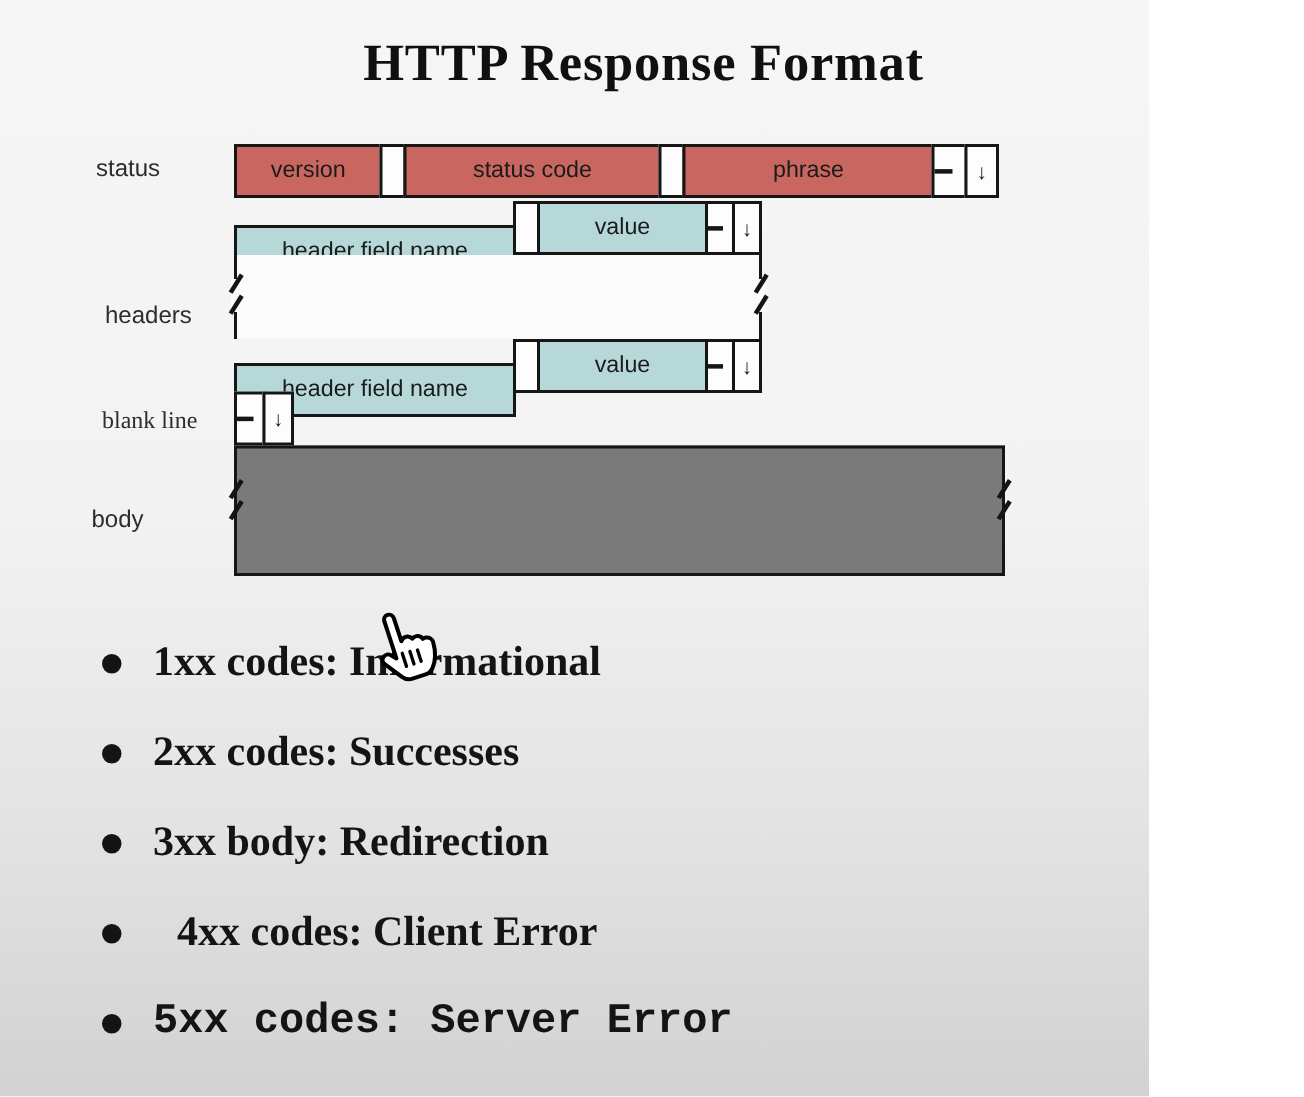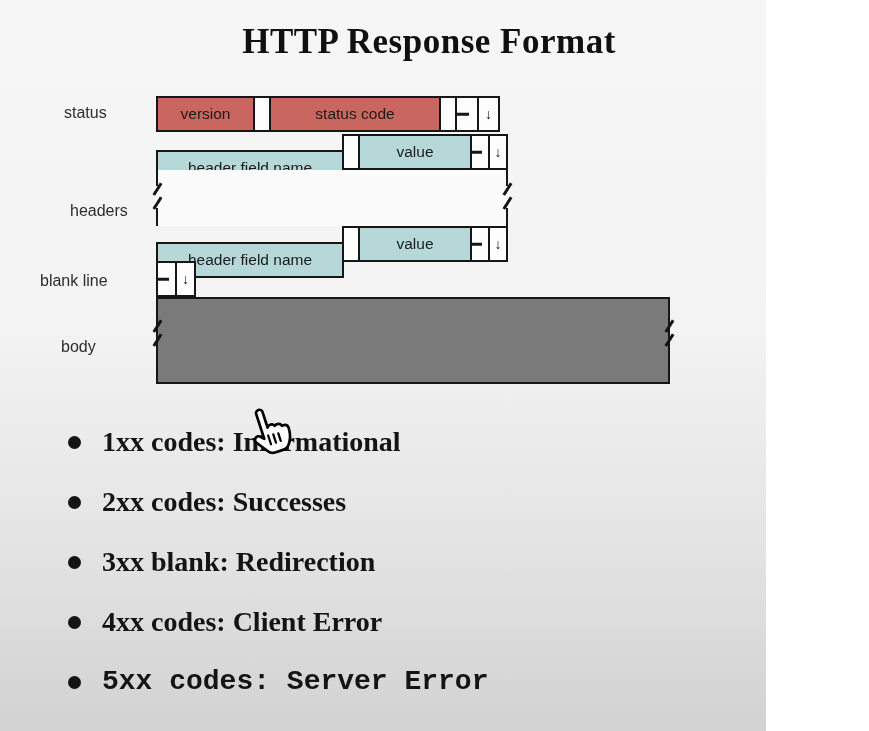--- a/index.html
+++ b/index.html
@@ -12,21 +12,21 @@
     position:absolute; top:22px; left:0; width:100%; margin:0;
     padding-left:92px; box-sizing:border-box; text-align:center;
     font:bold 35px "Liberation Serif", serif; color:#101010; letter-spacing:.5px;
   }
   
   .row-label {
     position:absolute; font:16px "Liberation Sans", sans-serif; color:#2d2d2d; white-space:nowrap;
   }
   .lab-status { left:64px; top:104px; }
   .lab-headers { left:70px; top:186px;margin-top:16px; }
-  .lab-blank { left:40px; top:272px; }
+  .lab-blank { left:68px; top:272px;font-family:Liberation Serif, serif; }
   .lab-body { left:61px; top:338px; }
 
   .row { position:absolute; display:flex; }
   .cell {
     position:relative; box-sizing:border-box; height:36px;
     border:2px solid #161616; display:flex; align-items:center; justify-content:center;
     font-size:15.5px; color:#1b1b1b; white-space:nowrap;
   }
   .cell + .cell { margin-left:-2px; }
   .red   { background:#c8665f; }
@@ -76,21 +76,21 @@
 
   
   .bullet {
     position:absolute; left:68px; display:flex; align-items:flex-start;
     font:bold 28px/36px "Liberation Serif", serif; color:#141414; white-space:nowrap;
   }
   .bullet .dot {
     width:13px; height:13px; border-radius:50%; background:#141414;
     margin:12px 21px 0 0; flex:0 0 auto;
   }
-  .b1 { top:424px; } .b2 { top:484px; } .b3 { top:544px; } .b4 { top:604px; } .b5 { top:664px;font-family:Liberation Mono, monospace; }
+  .b1 { top:424px; } .b2 { top:484px; } .b3 { top:544px; } .b4 { top:604px;gap:16px; } .b5 { top:664px;font-family:Liberation Mono, monospace; }
 
   .cursor { position:absolute; left:239px; top:407px; width:52px; height:54px; transform:rotate(-18deg); }
 </style>
 </head>
 <body>
 
 <div class="page">
 
   <h1 class="title">HTTP Response Format</h1>
 
@@ -103,20 +103,23 @@
 
     <div class="row r-status">
       <div class="cell red w-version">
         <span>version</span>
       </div>
       <div class="cell white w-sp1"></div>
       <div class="cell red w-scode">
         <span>status code</span>
       </div>
       <div class="cell white w-sp2"></div>
+      <div class="cell red w-phrase">
+        <span>phrase</span>
+      </div>
       <div class="cell white w-cr">
         <span class="cr-dash"></span>
       </div>
       <div class="cell white w-lf">
         <span class="lf-glyph">↓</span>
       </div>
     </div>
 
     <div class="row r-head1">
       <div class="cell blue w-hfn">
@@ -185,21 +188,21 @@
     <div class="bullet b1">
       <span class="dot"></span>
       <span>1xx codes: Informational</span>
     </div>
     <div class="bullet b2">
       <span class="dot"></span>
       <span>2xx codes: Successes</span>
     </div>
     <div class="bullet b3">
       <span class="dot"></span>
-      <span>3xx blank: Redirection</span>
+      <span>3xx body: Redirection</span>
     </div>
     <div class="bullet b4">
       <span class="dot"></span>
       <span>4xx codes: Client Error</span>
     </div>
     <div class="bullet b5">
       <span class="dot"></span>
       <span>5xx codes: Server Error</span>
     </div>
   </div>

